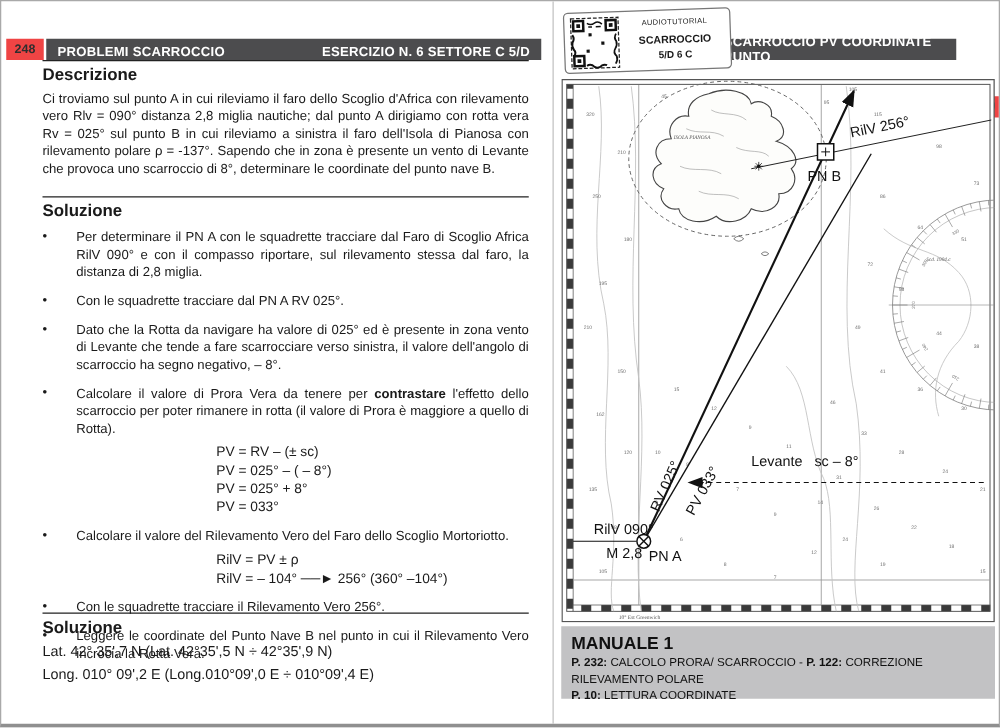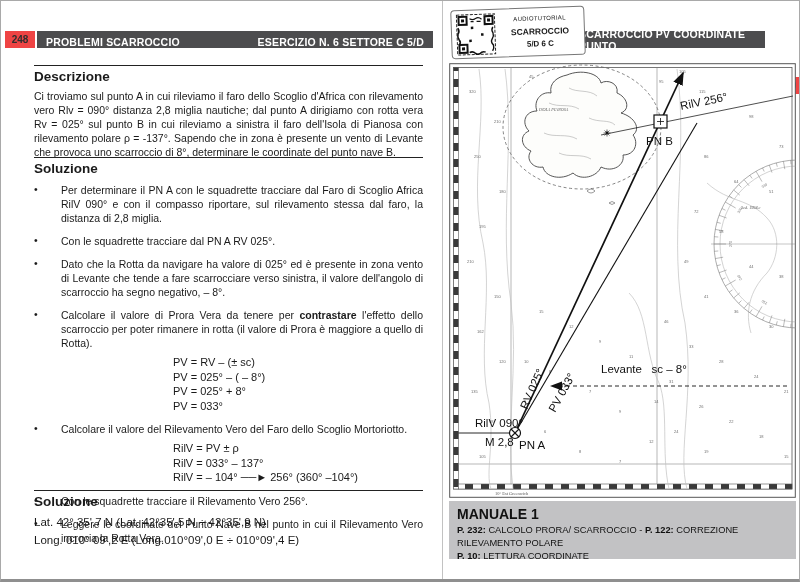--- a/index.html
+++ b/index.html
@@ -92,21 +92,21 @@
       <rect x="25" y="20" width="2.5" height="2.5" fill="#111"></rect>
       <rect x="13" y="26" width="2.5" height="2.5" fill="#111"></rect>
     </svg>
     <div class="stxt">
       <div class="l1">AUDIOTUTORIAL</div>
       <div class="l2">SCARROCCIO</div>
       <div class="l3">5/D  6 C</div>
     </div>
   </div>
 
-  <div class="lcol" style="top:64px;">
+  <div class="lcol" style="top:47px;">
     <div class="rule"></div>
     <div class="sec-title">Descrizione</div>
     <p class="body-p">Ci troviamo sul punto A in cui rileviamo il faro dello Scoglio d'Africa con rilevamento vero Rlv = 090° distanza 2,8 miglia nautiche; dal punto A dirigiamo con rotta vera Rv = 025° sul punto B in cui rileviamo a sinistra il faro dell'Isola di Pianosa con rilevamento polare  ρ = -137°. Sapendo che in zona è presente un vento di Levante che provoca uno scarroccio di 8°, determinare le coordinate del punto nave B.</p>
   </div>
 
   <div class="lcol" style="top:156px;">
     <div class="rule"></div>
     <div class="sec-title">Soluzione</div>
     <div class="bullets">
 
@@ -137,21 +137,20 @@
           </div>
         </span>
       </div>
 
       <div class="bullet">
         <span class="dot">•</span>
         <span class="btxt">
           <span>Calcolare il valore del Rilevamento Vero del Faro dello Scoglio Mortoriotto.</span>
           <div class="formulas">
             <div>RilV = PV ± ρ</div>
-            <div>RilV = 033° – 137°</div>
             <div>RilV =  – 104° ──►  256° (360° –104°)</div>
           </div>
         </span>
       </div>
 
       <div class="bullet">
         <span class="dot">•</span>
         <span class="btxt">Con le squadrette tracciare il Rilevamento Vero 256°.</span>
       </div>
 

